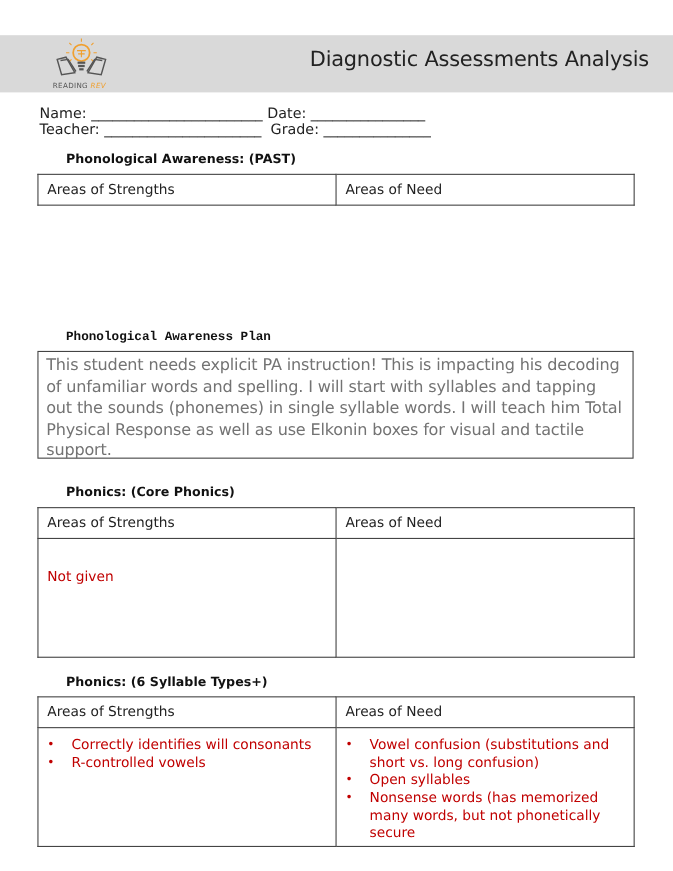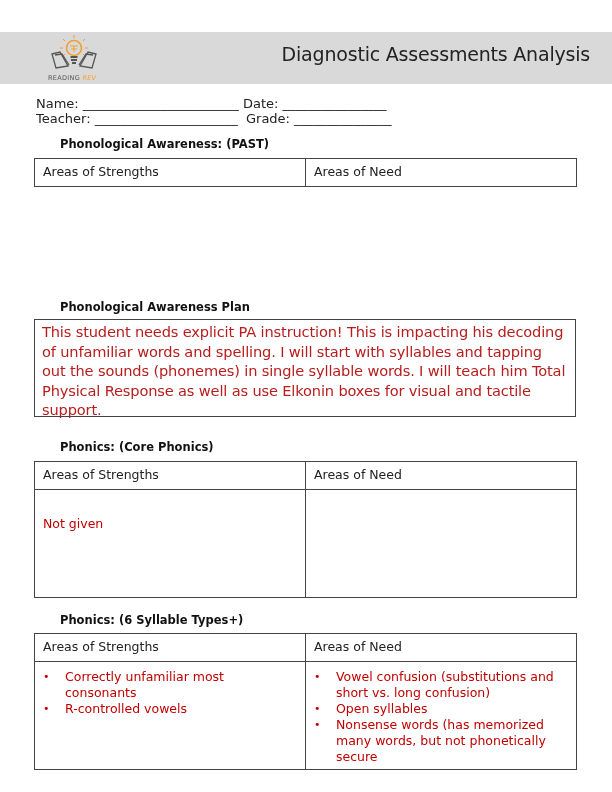--- a/index.html
+++ b/index.html
@@ -46,21 +46,21 @@
     ul.red-list li {
       position: relative; padding-left: 22px; color: #c00000; font-size: 12.5px; line-height: 16px;
     }
     ul.red-list li::before {
       content: "•"; position: absolute; left: 0; top: 0; color: #c00000; font-size: 11px;
     }
     .red-text { color: #c00000; font-size: 12.5px; line-height: 16px; }
     .plan-box {
       position: absolute; left: 34px; top: 319px; width: 542px; height: 98px;
       border: 1.3px solid #444; box-sizing: border-box; padding: 2px 6px 0 7px;
-      color: #b91c1c; font-size: 14.6px; line-height: 19.5px; letter-spacing: -0.15px;
+      color: #737373; font-size: 14.6px; line-height: 19.5px; letter-spacing: -0.15px;
     }
   </style>
 </head>
 <body>
 
 <div class="header-band"></div>
 
 <div class="logo">
   <svg width="56" height="40" viewBox="0 0 56 40">
 
@@ -102,21 +102,21 @@
       <col class="c2">
     </colgroup>
   <tbody>
       <tr>
     <th>Areas of Strengths</th>
     <th>Areas of Need</th>
   </tr>
 </tbody>
   </table>
 
-<div class="section-heading" style="top:300px;">Phonological Awareness Plan</div>
+<div class="section-heading" style="top:300px;font-family:Liberation Mono, monospace;">Phonological Awareness Plan</div>
 <div class="plan-box">This student needs explicit PA instruction! This is impacting his decoding of unfamiliar words and spelling. I will start with syllables and tapping out the sounds (phonemes) in single syllable words. I will teach him Total Physical Response as well as use Elkonin boxes for visual and tactile support.</div>
 
 <div class="section-heading" style="top:440px;">Phonics: (Core Phonics)</div>
 <table class="sa" style="top:461px;">
   <colgroup>
       <col class="c1">
       <col class="c2">
     </colgroup>
   <tbody>
       <tr>
@@ -141,21 +141,21 @@
       <col class="c2">
     </colgroup>
   <tbody>
       <tr>
     <th>Areas of Strengths</th>
     <th>Areas of Need</th>
   </tr>
   <tr style="height:108px;">
     <td style="padding-top:7px;">
       <ul class="red-list">
-        <li>Correctly unfamiliar most consonants</li>
+        <li>Correctly identifies will consonants</li>
         <li>R-controlled vowels</li>
       </ul>
     </td>
     <td style="padding-top:7px;">
       <ul class="red-list">
         <li>Vowel confusion (substitutions and short vs. long confusion)</li>
         <li>Open syllables</li>
         <li>Nonsense words (has memorized many words, but not phonetically secure</li>
       </ul>
     </td>

